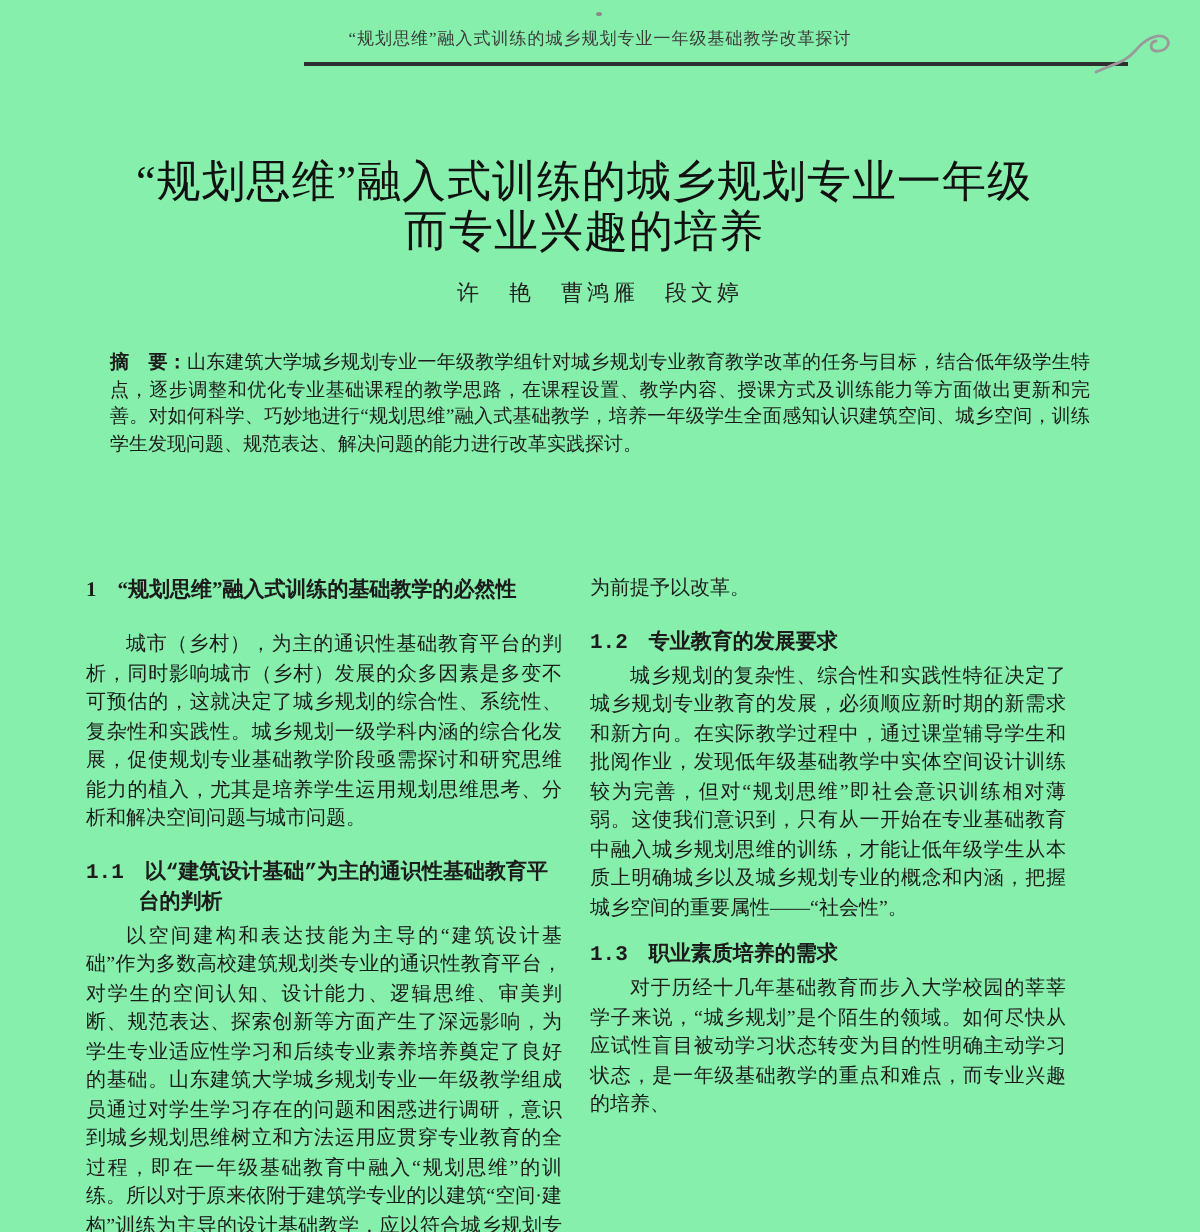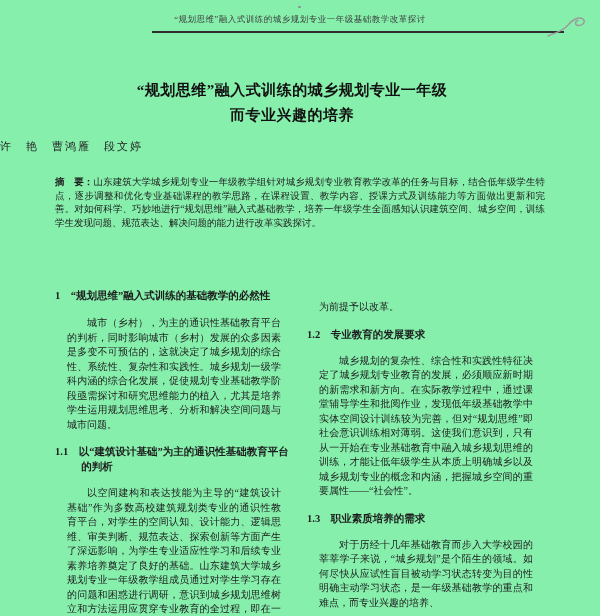--- a/index.html
+++ b/index.html
@@ -39,29 +39,30 @@
     width: 3px; height: 2px;
     background: #8a8a8a;
     border-radius: 50%;
   }
 
   
   .title {
     position: absolute;
     top: 78px; left: 0; right: 16px;
     text-align: center;
-    font-weight: bold;
-    font-size: 15px;
+    font-weight: normal;
+    font-size: 22px;
     line-height: 25px;
     letter-spacing: 0.5px;
     color: #111;
   }
   .authors {
     position: absolute;
     top: 139px; left: 0; right: 0;
+    text-align: center;
     font-size: 11px;
     letter-spacing: 2px;
     color: #222;
     font-family: Liberation Mono, monospace;
   }
 
   
   .abstract-block {
     position: absolute;
     top: 176px; left: 55px;
@@ -69,49 +70,50 @@
     font-size: 9.5px;
     line-height: 13.5px;
     text-align: justify;
   }
   .abstract-block p { margin: 0; }
   .abstract-block .lbl { font-weight: bold; }
 
   
   .columns {
     position: absolute;
-    top: 288px; left: 55px;
+    top: 288px; left: 43px;
     width: 490px; height: 328px;
     display: flex;
     gap: 14px;
     overflow: hidden;
   }
   .col {
     width: 238px;
     font-size: 10px;
     line-height: 14.5px;
     text-align: justify;
   }
-  .col p { margin: 12px; text-indent: 2em; }
+  .col p { margin: 0; text-indent: 2em; }
   .col p.no-indent { text-indent: 0; }
   .h-sec {
     font-weight: bold;
     font-size: 10.5px;
     line-height: 15px;
     text-align: left;
     margin: 0 0 13px 0;
   }
   .h-sub {
     font-weight: bold;
     font-size: 10.5px;
     line-height: 15px;
     text-align: left;
     margin: 12px 0 2px 0;
     padding-left: 2.5em;
     text-indent: -2.5em;
+    font-family: Liberation Mono, monospace;
   }
   .h-sub.tight { margin-top: 9px; }
 
   
   .footnote {
     position: absolute;
     top: 560px; left: 305px;
     width: 245px;
     font-size: 8px;
     line-height: 12.5px;

